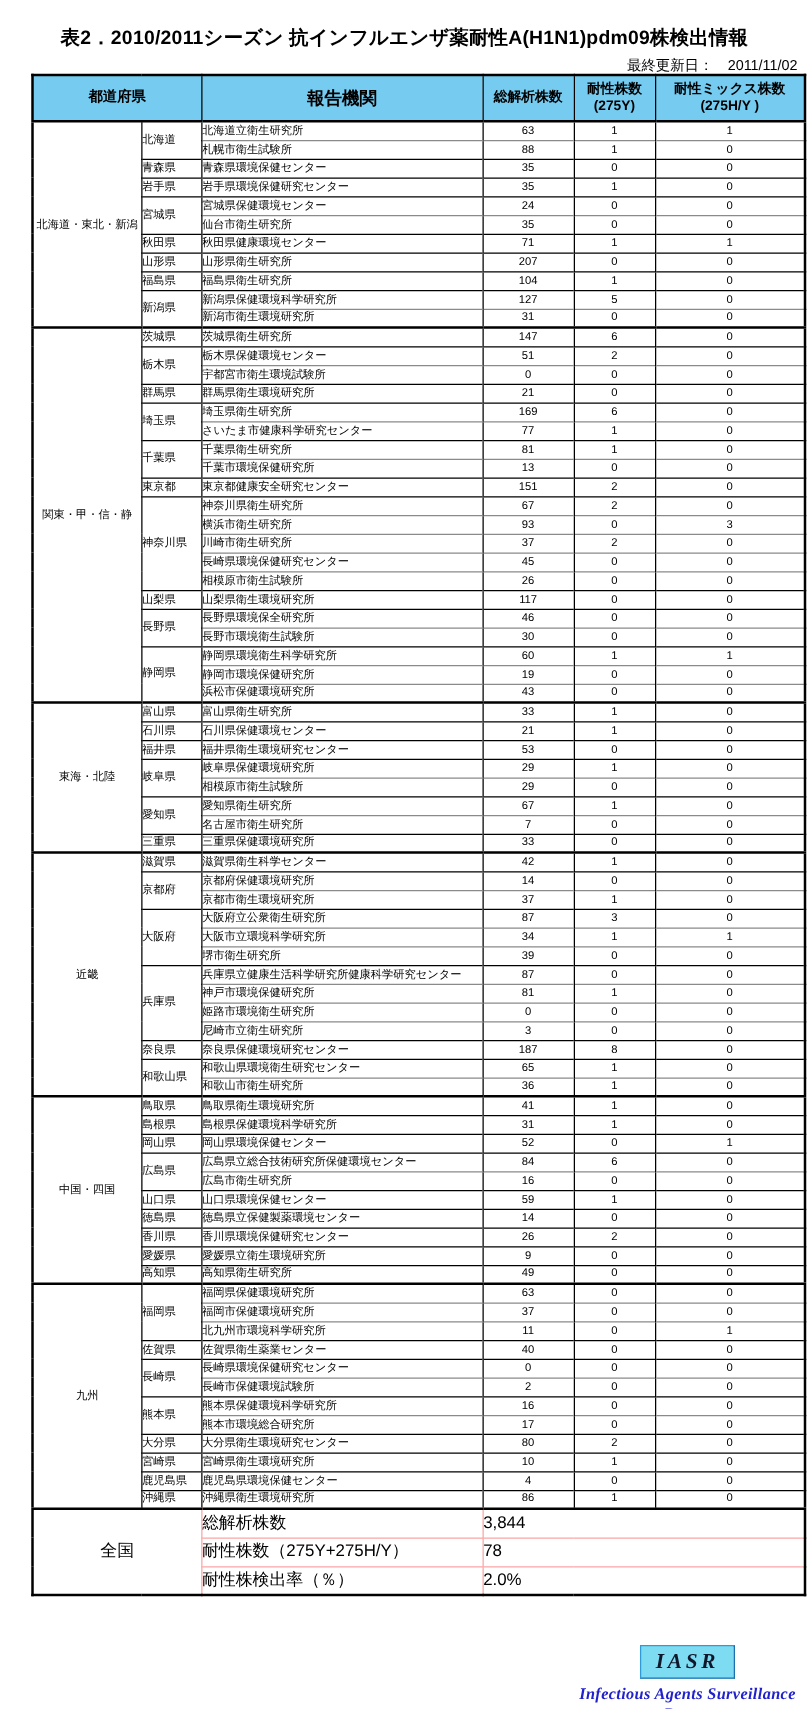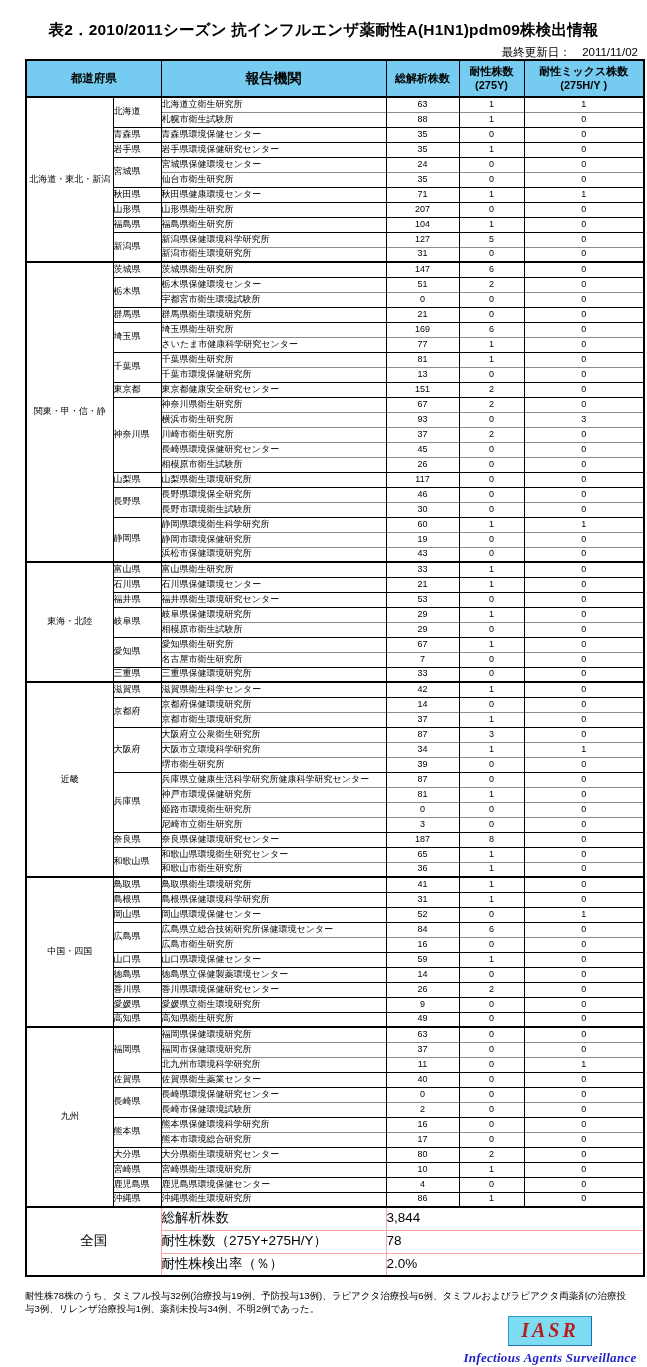--- a/index.html
+++ b/index.html
@@ -98,22 +98,22 @@
     background: #7edcf2;
     border: 1px solid #2e9bd6;
     border-right-color: #1f6fb0;
     border-bottom-color: #1f6fb0;
     padding: 2px 12px 3px 12px;
   }
   .logo-text {
     font-family: "Liberation Serif", "DejaVu Serif", serif;
     font-style: italic;
     font-weight: bold;
-    font-size: 20px;
-    color: #b91c1c;
+    font-size: 17px;
+    color: #0f172a;
     letter-spacing: 3px;
   }
   .logo-subtitle {
     margin-top: 4px;
     font-family: "Liberation Serif", "DejaVu Serif", serif;
     font-style: italic;
     font-weight: bold;
     font-size: 13px;
     color: #2222cc;
     letter-spacing: 0.3px;
@@ -653,21 +653,20 @@
       <td colspan="3" class="sum-value">78</td>
     </tr>
     <tr class="sum-row">
       <td class="sum-label">耐性株検出率（％）</td>
       <td colspan="3" class="sum-value">2.0%</td>
     </tr>
   </tbody>
 </table>
 
 <div class="footnotes">
-  <div class="footnote-2">耐性株78株のうち、タミフル投与32例(治療投与19例、予防投与13例)、ラピアクタ治療投与6例、タミフルおよびラピアクタ両薬剤の治療投与3例、リレンザ治療投与1例、薬剤未投与34例、不明2例であった。</div>
 </div>
 
 <div class="logo-wrap">
   <div class="logo-box">
     <span class="logo-text">IASR</span>
   </div>
   <div class="logo-subtitle">Infectious Agents Surveillance Report</div>
 </div>
 
 </body></html>

